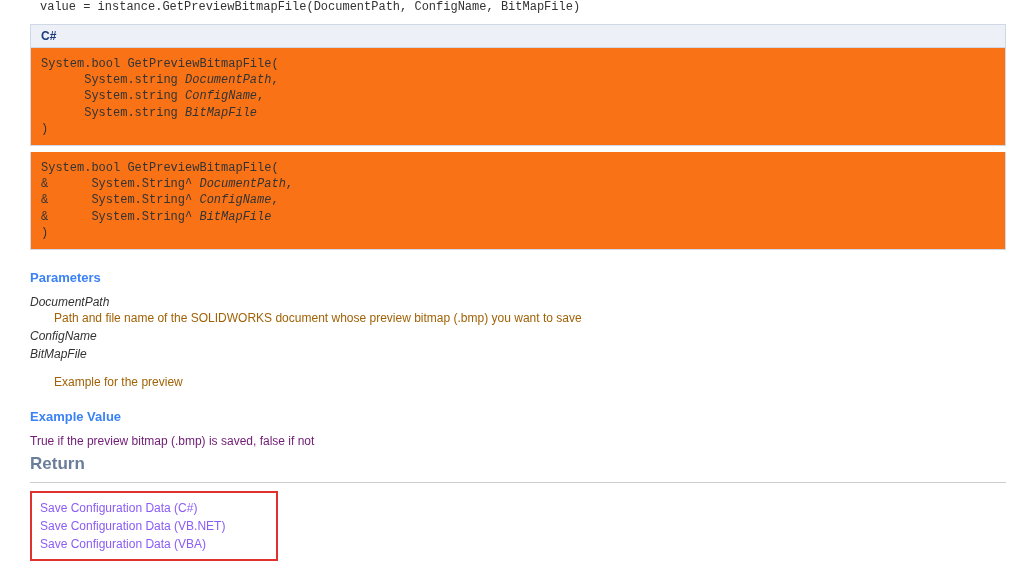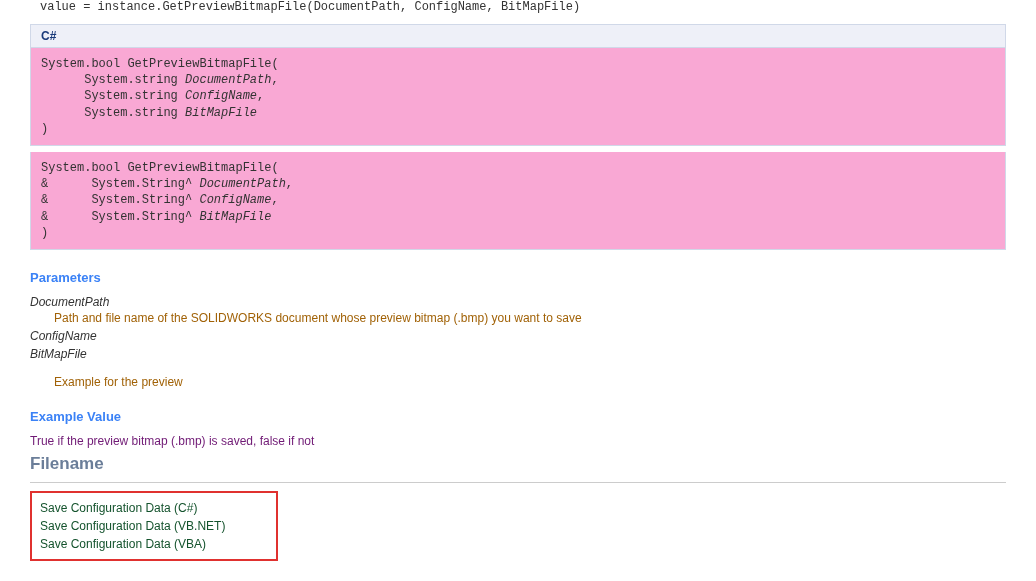--- a/index.html
+++ b/index.html
@@ -27,21 +27,21 @@
     }
     .lang-header {
       background: #eef0f8;
       border: 1px solid #d0d8e8;
       padding: 4px 10px;
       font-weight: bold;
       color: #1a3a7a;
       font-size: 12px;
     }
     .code-block {
-      background: #f9a8d4;
+      background: #f97316;
       border-left: 1px solid #d0d8e8;
       border-right: 1px solid #d0d8e8;
       border-bottom: 1px solid #d0d8e8;
       padding: 8px 10px;
       font-family: "Courier New", monospace;
       font-size: 12px;
       line-height: 1.35;
       white-space: pre;
       color: #333;
     }
@@ -81,21 +81,21 @@
       margin: 4px 0 8px 0;
     }
     .example-links-box {
       border: 2px solid #e0312f;
       padding: 6px 8px;
       display: inline-block;
       min-width: 248px;
     }
     .example-links-box a {
       display: block;
-      color: #14532d;
+      color: #8b5cf6;
       text-decoration: none;
       font-size: 12px;
       line-height: 1.5;
     }
   </style>
 </head>
 <body>
 
 <div class="content">
   <div class="code-top-line">value = instance.GetPreviewBitmapFile(DocumentPath, ConfigName, BitMapFile)</div>
@@ -124,21 +124,21 @@
 
   <div class="param-name">ConfigName</div>
 
   <div class="param-name">BitMapFile</div>
   <div style="height:12px"></div>
   <div class="param-desc">Example for the preview</div>
 
   <div class="section-heading">Example Value</div>
   <div class="return-text">True if the preview bitmap (.bmp) is saved, false if not</div>
 
-  <div class="example-heading">Filename</div>
+  <div class="example-heading">Return</div>
   <hr class="hr-line">
 
   <div class="example-links-box">
     <a href="#">Save Configuration Data (C#)</a>
     <a href="#">Save Configuration Data (VB.NET)</a>
     <a href="#">Save Configuration Data (VBA)</a>
   </div>
 </div>
 
 </body></html>

